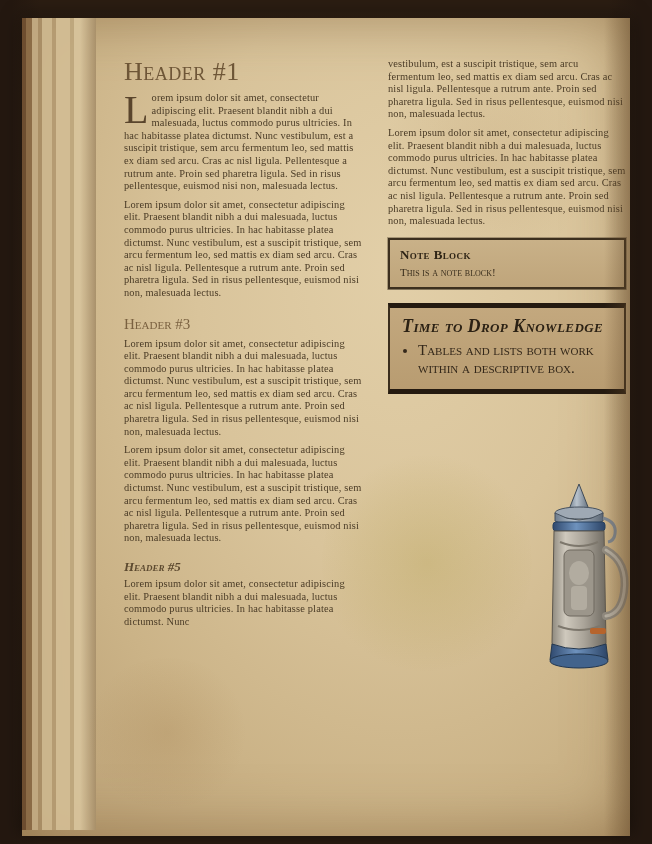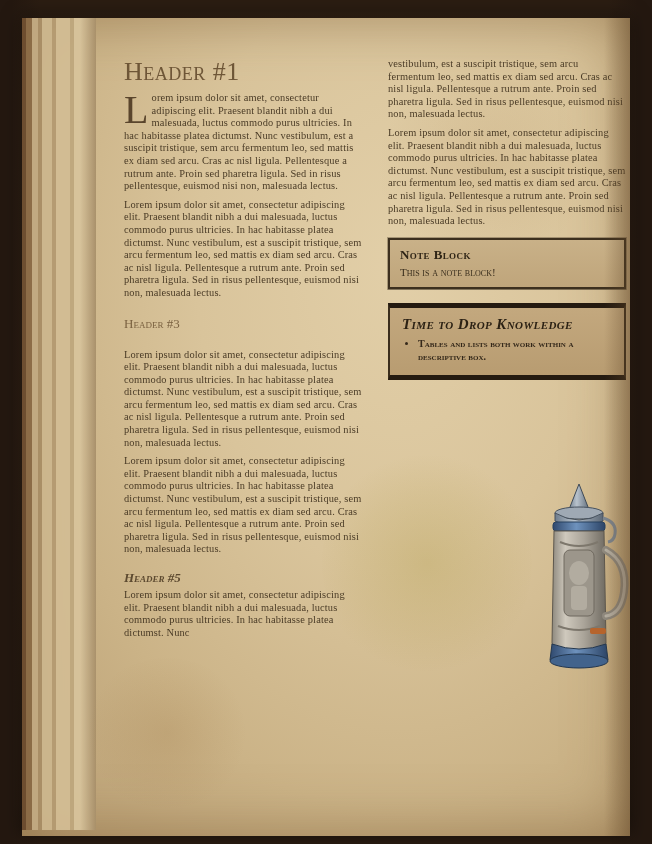--- a/index.html
+++ b/index.html
@@ -66,22 +66,22 @@
     font-family:"Liberation Serif", serif;
     font-variant:small-caps;
     font-size:26px;line-height:28px;margin:0 0 6px 0;
     color:#6e5637;font-weight:400;letter-spacing:.5px;
   }
   h2.h2{
     font-variant:small-caps;font-size:19px;line-height:22px;
     margin:14px 0 4px 0;color:#7a6140;font-weight:400;letter-spacing:.3px;
   }
   h3.h3{
-    font-variant:small-caps;font-size:13px;line-height:20px;
-    margin:14px 0 15px 0;color:#7a6140;font-weight:400;
+    font-variant:small-caps;font-size:15px;line-height:20px;
+    margin:14px 0 4px 0;color:#7a6140;font-weight:400;
   }
   h4.h4{
     font-variant:small-caps;font-size:15px;line-height:18px;
     margin:14px 0 4px 0;color:#7a6140;font-weight:400;
   }
   h5.h5{
     font-variant:small-caps;font-size:13px;line-height:15px;
     margin:14px 0 4px 0;color:#5d4a30;font-weight:700;font-style:italic;
   }
   h6.h6{
@@ -118,26 +118,26 @@
 
   
   .descbox{
     margin-top:14px;position:relative;
     background:linear-gradient(180deg,#c3a87e 0%,#b89c71 100%);
     border-top:5px solid #241a10;border-bottom:5px solid #241a10;
     border-left:2px solid #3a2d1c;border-right:2px solid #3a2d1c;
     padding:8px 12px 12px 12px;
   }
   .db-title{
-    font-variant:small-caps;font-weight:700;font-style:italic;font-size:15px;
+    font-variant:small-caps;font-weight:700;font-style:italic;font-size:18px;
     color:#2b2114;margin:0 0 4px 0;letter-spacing:.4px;
   }
   .db-text{font-size:10.4px;line-height:13px;color:#34281a;margin:0 0 4px 0;font-variant:small-caps;}
   .db-list{margin:0;padding-left:16px;}
-  .db-list li{font-size:10px;line-height:13px;color:#34281a;font-variant:small-caps;font-weight:bold;}
+  .db-list li{font-size:15px;line-height:18px;color:#34281a;font-variant:small-caps;}
 
   
   #stein{position:absolute;left:428px;top:460px;width:110px;height:220px;}
   .sv{display:block;}
 </style>
 </head>
 <body>
 
 <div id="book">
   <div id="leather"></div>

